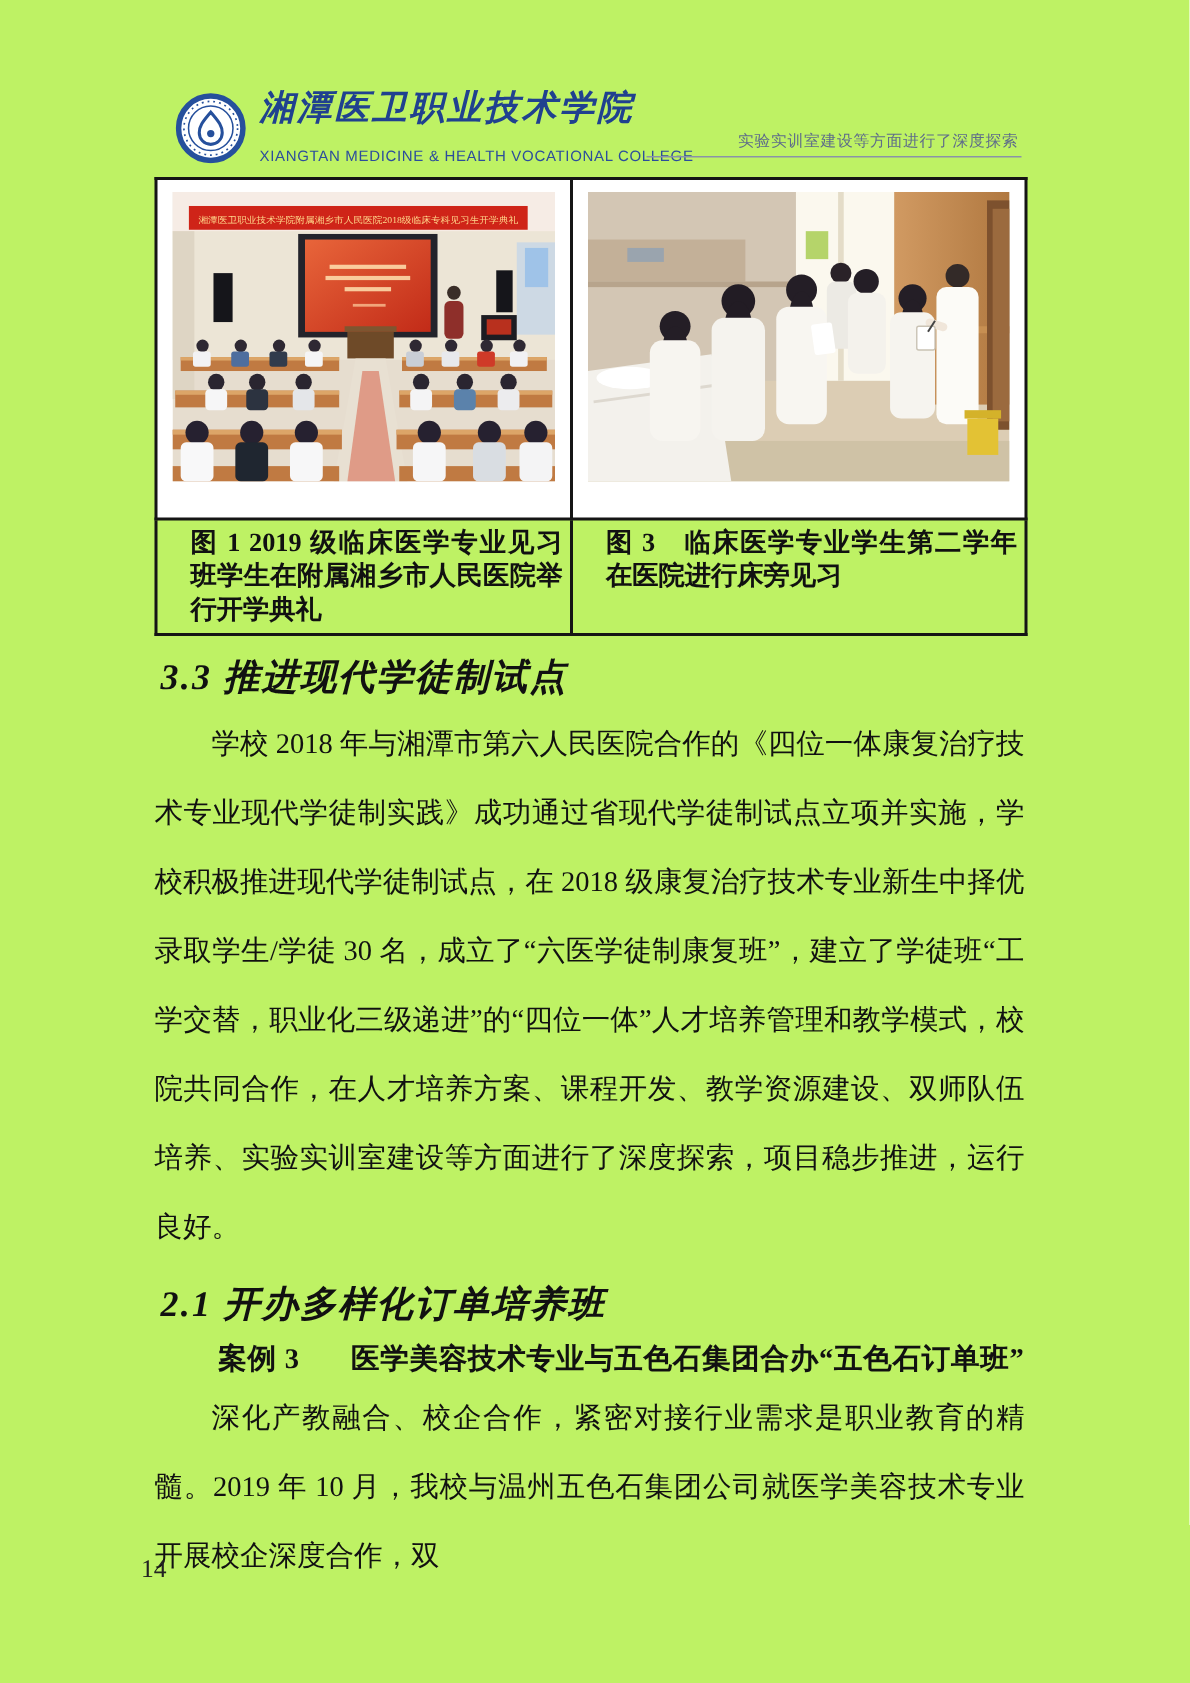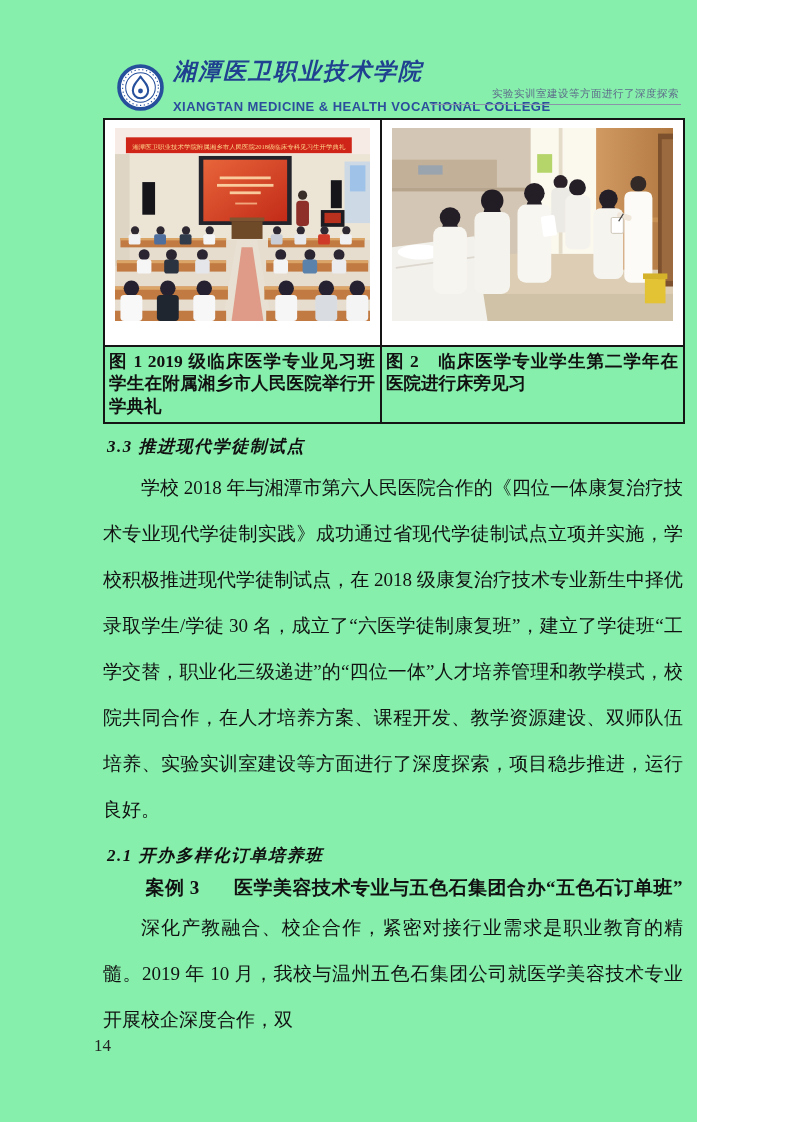--- a/index.html
+++ b/index.html
@@ -1,58 +1,58 @@
 <!DOCTYPE html>
 <html><head>
 <meta charset="utf-8">
 <style>
   html,body{margin:0;padding:0;background:#ffffff;}
   .page{
     position:relative;
-    width:697px;height:1122px;
-    background:#86efac;
+    width:793px;height:1122px;
+    background:#bef264;
     font-family:"Liberation Serif","DejaVu Serif",serif;
     color:#111;
     overflow:hidden;
   }
   .content{position:absolute;left:103px;top:60px;width:580px;}
 
   
   .hdr{position:relative;height:54px;margin-bottom:4px;}
   .brand{position:absolute;left:14px;top:0;display:flex;align-items:center;gap:9px;}
   .logo{width:47px;height:47px;flex:0 0 auto;}
   .brand-cn{
     font-size:23px;font-weight:bold;font-style:italic;
     color:#20418f;letter-spacing:2px;line-height:1.05;white-space:nowrap;
   }
   .brand-en{
-    font-size:13px;font-weight:bold;color:#2c4d9c;
+    font-size:10px;font-weight:normal;color:#2c4d9c;
     letter-spacing:.45px;white-space:nowrap;margin-top:15px;
     font-family:"Liberation Sans","DejaVu Sans",sans-serif;
   }
   .hdr-rule{position:absolute;left:328px;right:2px;bottom:9px;border-bottom:1.5px solid #8a93a8;}
   .report-title{
     position:absolute;right:4px;bottom:13px;
     font-size:10.5px;color:#5e6c8a;letter-spacing:.5px;
     font-family:"Liberation Sans","DejaVu Sans",sans-serif;
   }
 
   
   table.figs{border-collapse:collapse;table-layout:fixed;width:580px;}
   table.figs td{border:2px solid #151515;vertical-align:top;}
   td.photo-cell{height:209px;padding:8px 10px;background:#fff;}
   td.photo-cell svg{display:block;width:100%;height:193px;}
   td.cap-cell{
     font-size:17.5px;font-weight:bold;line-height:1.28;
-    padding:3px 5px 5px 4px;text-align:justify;letter-spacing:0;
+    padding:3px 5px 5px 22px;text-align:justify;letter-spacing:0;
   }
 
   
   h2.sec{
-    font-size:17px;font-weight:600;font-style:italic;
+    font-size:24px;font-weight:600;font-style:italic;
     margin:11px 0 7px 4px;letter-spacing:1.5px;
   }
   p.body{
     font-size:19px;line-height:46px;text-align:justify;
     text-indent:2em;margin:0 0 2px 0;
   }
   .case-heading{
     text-align:right;font-weight:bold;font-size:19px;
     margin:8px 0 4px 0;letter-spacing:.5px;
   }
@@ -261,21 +261,21 @@
               <line x1="247" y1="92" x2="242" y2="100" stroke="#444" stroke-width="1.4"></line>
             </g>
 
             <rect x="268" y="156" width="26" height="6" fill="#d4b22a"></rect>
             <rect x="270" y="162" width="22" height="26" fill="#e3c234"></rect>
           </svg>
         </td>
       </tr>
       <tr>
         <td class="cap-cell">图 1 2019 级临床医学专业见习班学生在附属湘乡市人民医院举行开学典礼</td>
-        <td class="cap-cell">图 2　临床医学专业学生第二学年在医院进行床旁见习</td>
+        <td class="cap-cell">图 3　临床医学专业学生第二学年在医院进行床旁见习</td>
       </tr>
     </tbody>
       </table>
 
     <h2 class="sec">3.3 推进现代学徒制试点</h2>
     <p class="body">学校 2018 年与湘潭市第六人民医院合作的《四位一体康复治疗技术专业现代学徒制实践》成功通过省现代学徒制试点立项并实施，学校积极推进现代学徒制试点，在 2018 级康复治疗技术专业新生中择优录取学生/学徒 30 名，成立了“六医学徒制康复班”，建立了学徒班“工学交替，职业化三级递进”的“四位一体”人才培养管理和教学模式，校院共同合作，在人才培养方案、课程开发、教学资源建设、双师队伍培养、实验实训室建设等方面进行了深度探索，项目稳步推进，运行良好。</p>
 
     <h2 class="sec">2.1 开办多样化订单培养班</h2>
 
     <div class="case-heading">

